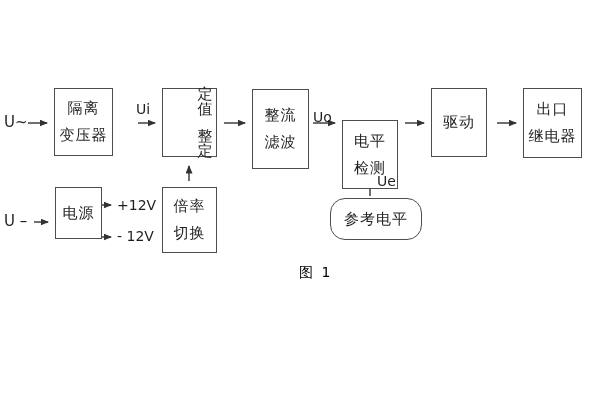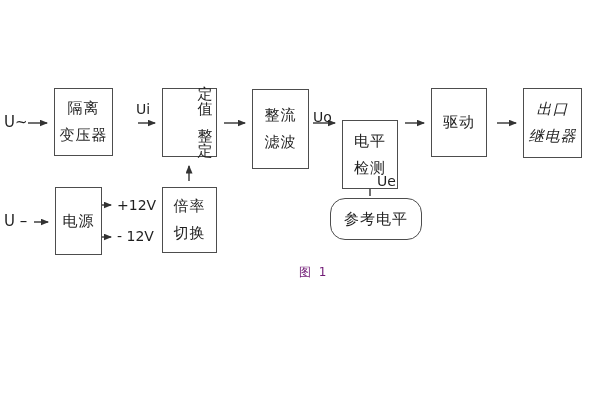--- a/index.html
+++ b/index.html
@@ -26,45 +26,45 @@
     line-height:15px;
     letter-spacing:1px;
     text-align:center;
   }
   
   .b1{left:54px; top:88px; width:59px; height:68px;}
   .b2{left:162px;top:88px; width:55px; height:69px;padding-left:32px;}
   .b3{left:252px;top:89px; width:57px; height:80px;}
   .b4{left:342px;top:88px; width:56px; height:69px;margin-top:32px;}
   .b5{left:431px;top:88px; width:56px; height:69px;}
-  .b6{left:523px;top:88px; width:59px; height:70px;font-style:italic;}
+  .b6{left:523px;top:88px; width:59px; height:70px;}
   
-  .b7{left:55px; top:187px;width:47px; height:68px;}
+  .b7{left:55px; top:187px;width:47px; height:52px;}
   .b8{left:162px;top:187px;width:55px; height:66px;}
   .b9{left:330px;top:198px;width:92px; height:42px;border-radius:15px;}
   .sig{
     position:absolute;
     font-size:14px;
     line-height:16px;
     white-space:nowrap;
     color:#1f1f1f;
   }
   .sUac{left:4px;  top:114px;font-size:15px;}
   .sUdc{left:4px;  top:213px;font-size:15px;}
   .sUi {left:136px;top:101px;}
   .sUo {left:313px;top:109px;}
   .sUe {left:377px;top:173px;}
   .sP12{left:117px;top:197px;}
   .sM12{left:117px;top:228px;}
   .caption{
     position:absolute;
     left:299px;top:264px;
-    font-size:12px;
+    font-size:14px;
     letter-spacing:2px;
-    color:#701a75;
+    color:#000000;
   }
 </style>
 </head>
 <body>
 
 <div class="stage">
 
   <svg class="wires" viewBox="0 0 600 400" xmlns="http://www.w3.org/2000/svg">
     <defs>
       <marker id="ah" markerWidth="9" markerHeight="8" refX="7.5" refY="3.5" orient="auto" markerUnits="userSpaceOnUse">

